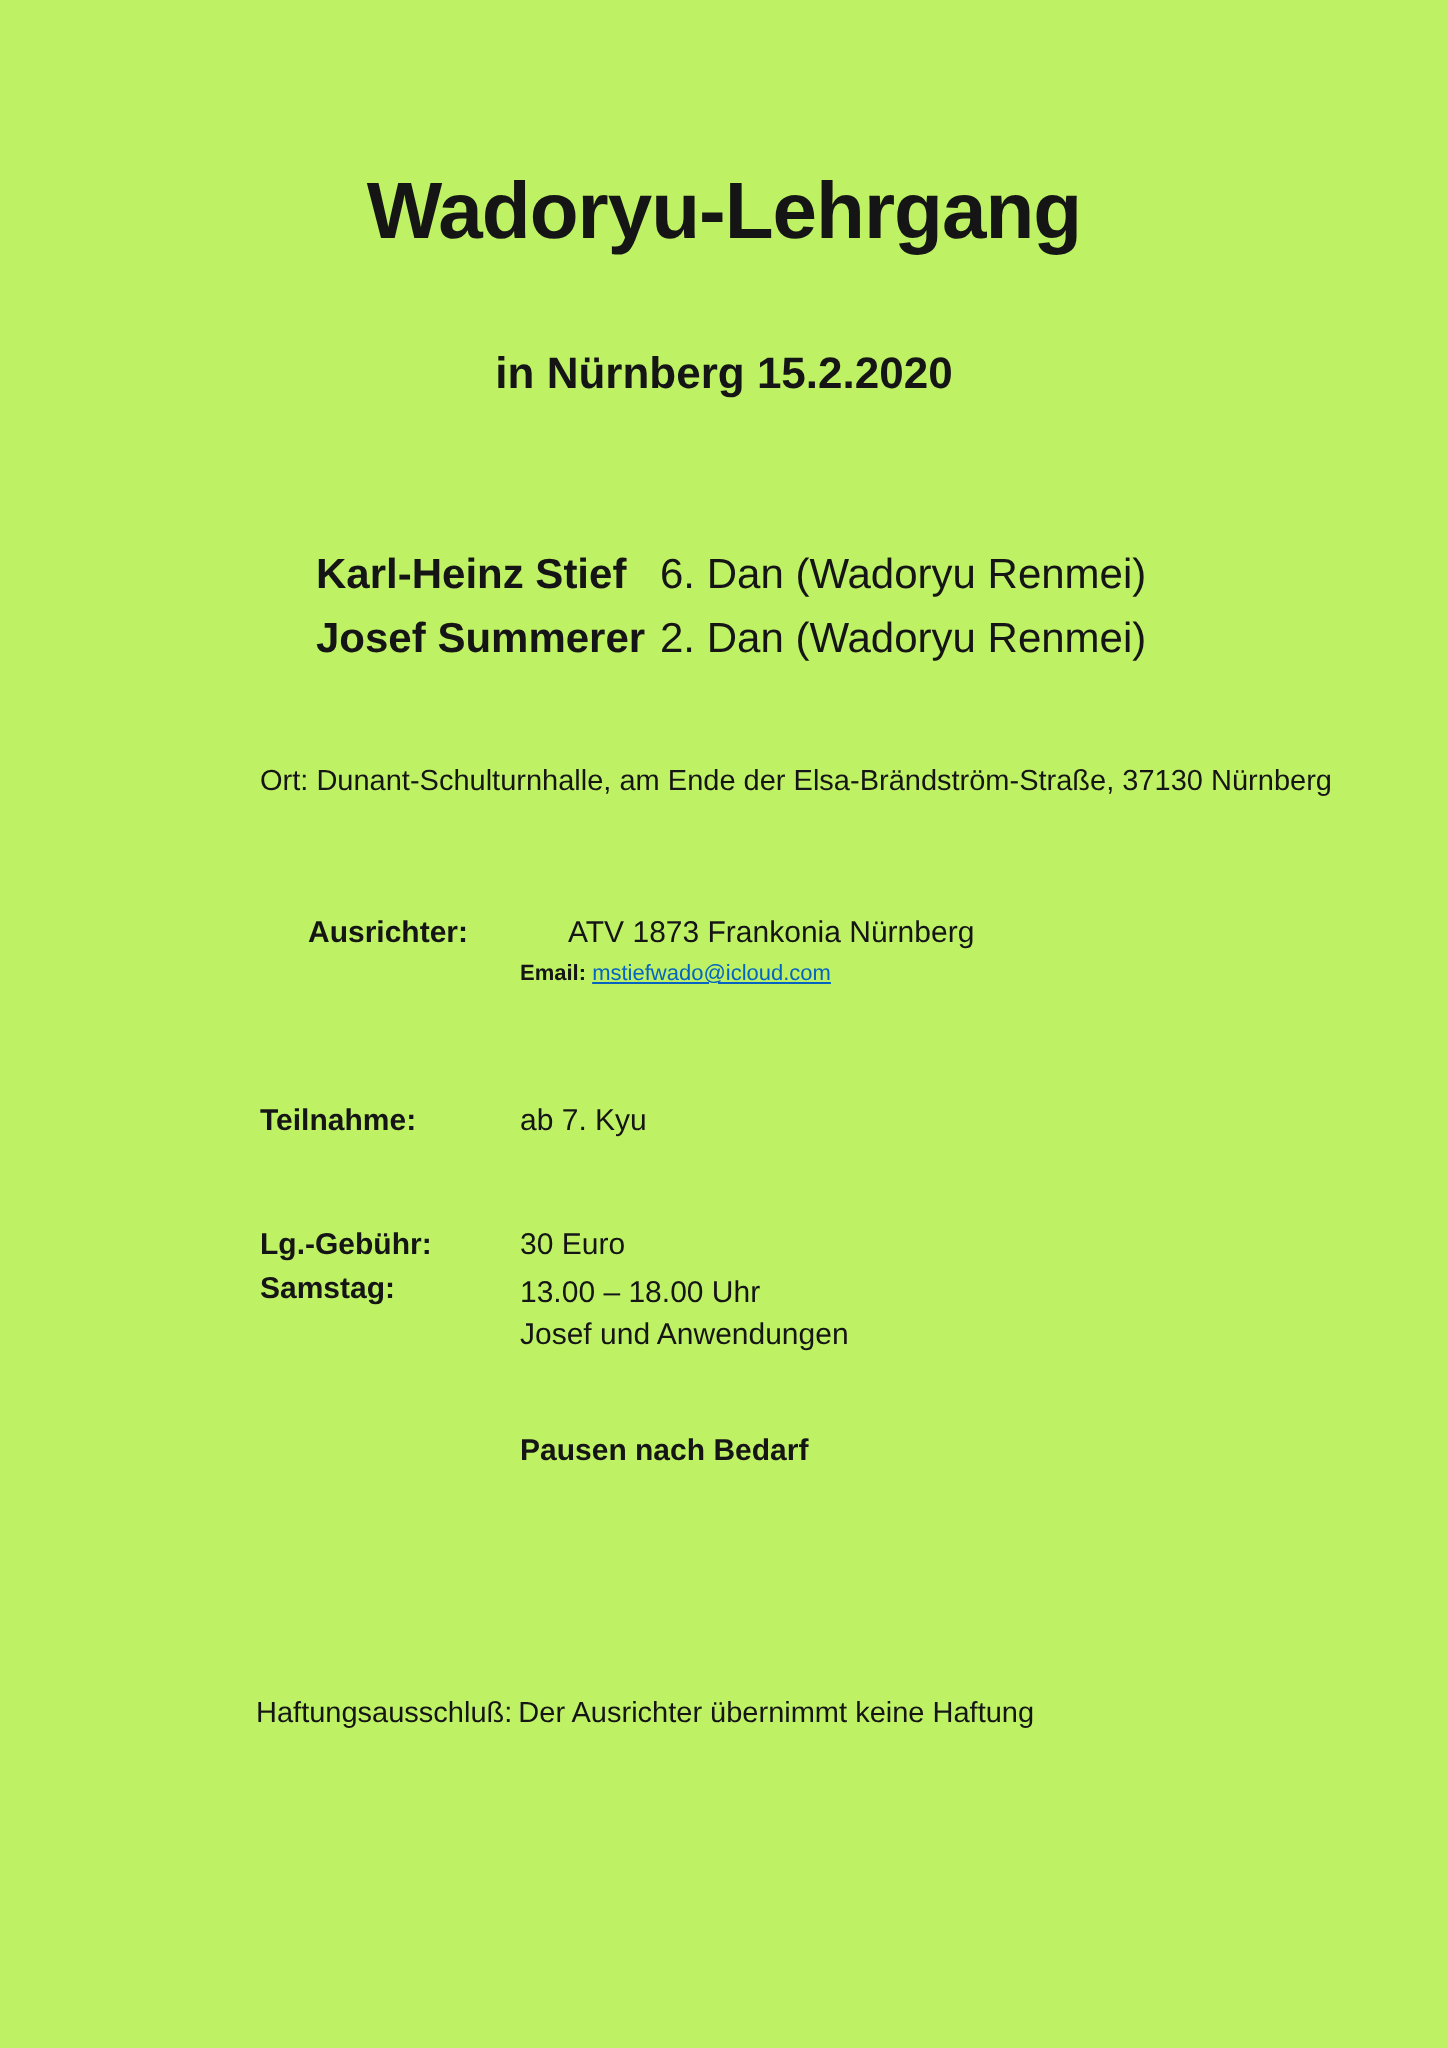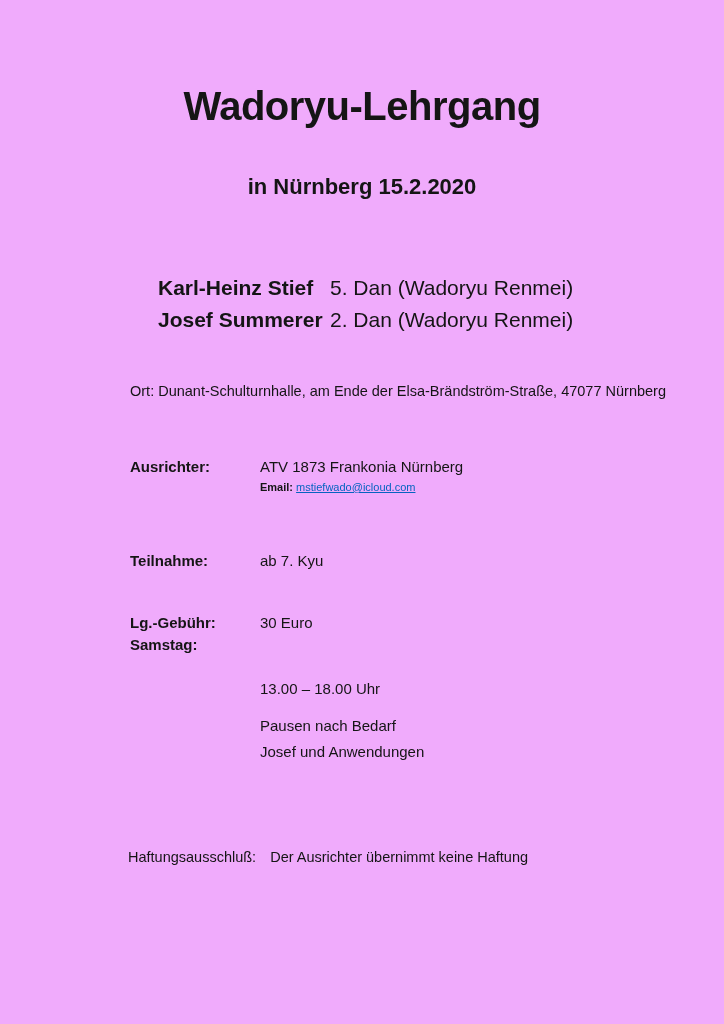--- a/index.html
+++ b/index.html
@@ -4,21 +4,21 @@
 <style>
   html, body {
     margin: 0;
     padding: 0;
     background: #ffffff;
   }
   .page {
     position: relative;
     width: 724px;
     height: 1024px;
-    background: #f0abfc;
+    background: #bef264;
     color: #151515;
     font-family: "Liberation Sans", sans-serif;
     overflow: hidden;
   }
   .abs { position: absolute; }
   .b { font-weight: 400; }
 
   .title {
     top: 84px;
     left: 0;
@@ -61,63 +61,63 @@
     left: 130px;
     font-size: 15px;
     font-weight: 700;
     white-space: nowrap;
   }
   .value-col {
     left: 260px;
     font-size: 15px;
     white-space: nowrap;
   }
-  .row-organizer  { top: 458px; }
+  .row-organizer  { top: 458px; margin-left: 24px; }
   .row-email      { top: 481px; font-size: 11px; }
   .row-part       { top: 552px; }
   .row-fee        { top: 614px; }
   .row-sat        { top: 636px; }
-  .sat-value div  { line-height: 21px; margin-top: 42px; }
-  .row-breaks     { top: 717px; }
+  .sat-value div  { line-height: 21px; }
+  .row-breaks     { top: 717px; font-weight: bold; }
 
   .email-label { font-weight: 700; font-size: 11px; margin-top: 20px; }
   .email-link {
     color: #0563c1;
     text-decoration: underline;
     font-size: 11px;
     cursor: pointer;
   }
 
   .disclaimer-line {
     top: 849px;
     left: 128px;
     font-size: 14.5px;
     white-space: nowrap;
   }
-  .disclaimer-text { margin-left: 14px; }
+  .disclaimer-text { margin-left: 3px; }
 </style>
 </head>
 <body>
 
 <div class="page">
 
   <div class="abs title">Wadoryu-Lehrgang</div>
 
   <div class="abs subtitle">in Nürnberg 15.2.2020</div>
 
   <div class="abs instructors">
     <span class="instructor-name">Karl-Heinz Stief</span>
-    <span class="instructor-rank">5. Dan (Wadoryu Renmei)</span>
+    <span class="instructor-rank">6. Dan (Wadoryu Renmei)</span>
     <span class="instructor-name">Josef Summerer</span>
     <span class="instructor-rank">2. Dan (Wadoryu Renmei)</span>
   </div>
 
   <div class="abs location-line">
     <span class="b">Ort:</span>
-    <span>Dunant-Schulturnhalle, am Ende der Elsa-Brändström-Straße, 47077 Nürnberg</span>
+    <span>Dunant-Schulturnhalle, am Ende der Elsa-Brändström-Straße, 37130 Nürnberg</span>
   </div>
 
   <div class="abs label-col row-organizer">Ausrichter:</div>
   <div class="abs value-col row-organizer">ATV 1873 Frankonia Nürnberg</div>
 
   <div class="abs value-col row-email">
     <span class="email-label">Email:</span>
     <a class="email-link">mstiefwado@icloud.com</a>
   </div>
 

